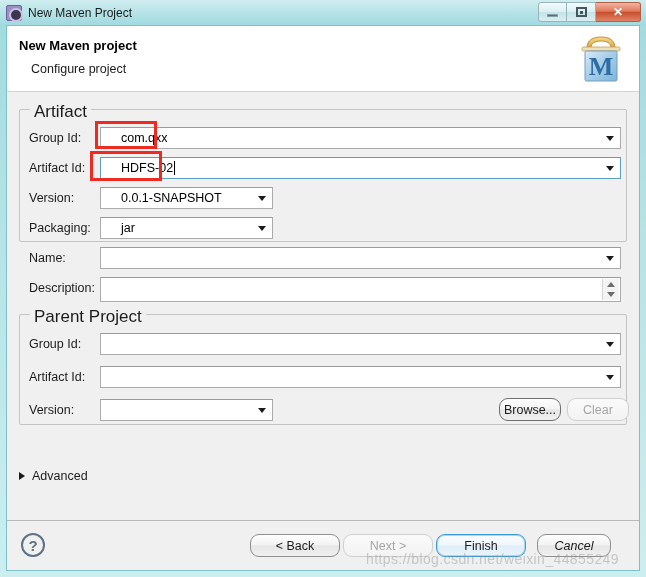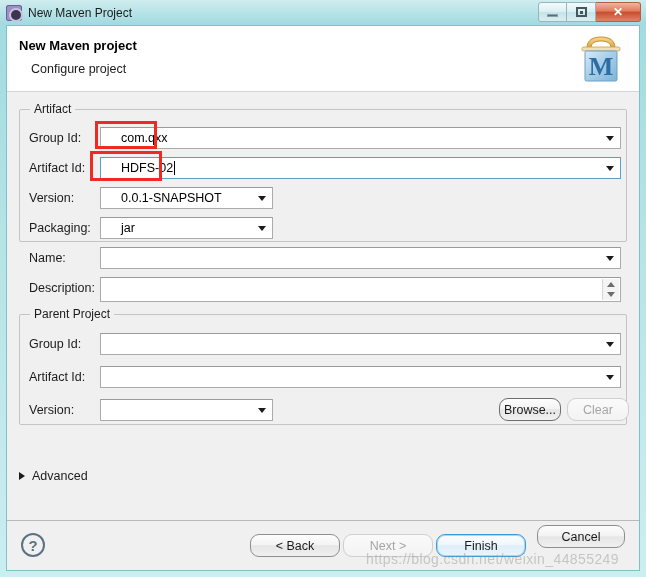--- a/index.html
+++ b/index.html
@@ -122,21 +122,21 @@
   .groupbox {
     position: absolute;
     border: 1px solid #c4c4c4;
     border-radius: 2px;
   }
   .group-legend {
     position: absolute;
     top: -8px; left: 10px;
     background: #f0f0f0;
     padding: 0 4px;
-    font-size: 12px;
+    font-size: 17px;
     color: #1b1b1b;
   }
 
   .fieldlabel {
     position: absolute;
     font-size: 12.5px;
     color: #1b1b1b;
     white-space: nowrap;
   }
 
@@ -407,21 +407,21 @@
       <span id="adv-tri"></span>
       <span>Advanced</span>
     </div>
 
     <div id="footer-sep"></div>
     <div id="footer">
       <div id="help-icon">?</div>
       <div class="btn" style="left:243px; top:13px; width:90px;">&lt; Back</div>
       <div class="btn disabled" style="left:336px; top:13px; width:90px;">Next &gt;</div>
       <div class="btn default" style="left:429px; top:13px; width:90px;">Finish</div>
-      <div class="btn" style="left:530px; top:4px; width:88px;">Cancel</div>
+      <div class="btn" style="left:530px; top:13px; width:74px;font-style:italic;">Cancel</div>
     </div>
 
   </div>
 
   <div class="annot" style="left:95px; top:121px; width:62px; height:28px;"></div>
   <div class="annot" style="left:90px; top:151px; width:72px; height:30px;"></div>
 
   <div id="watermark">https://blog.csdn.net/weixin_44855249</div>
 
 </div>

